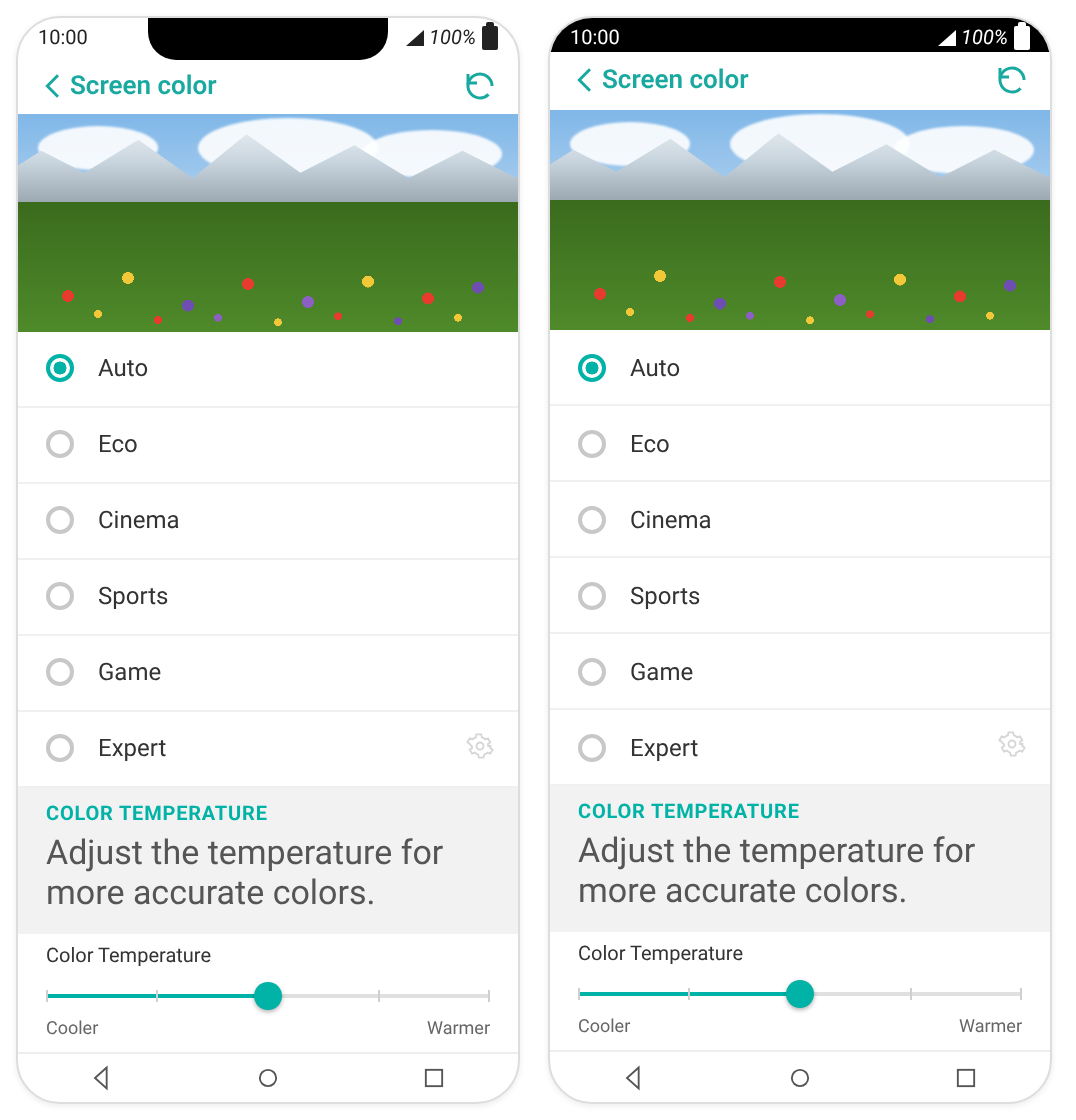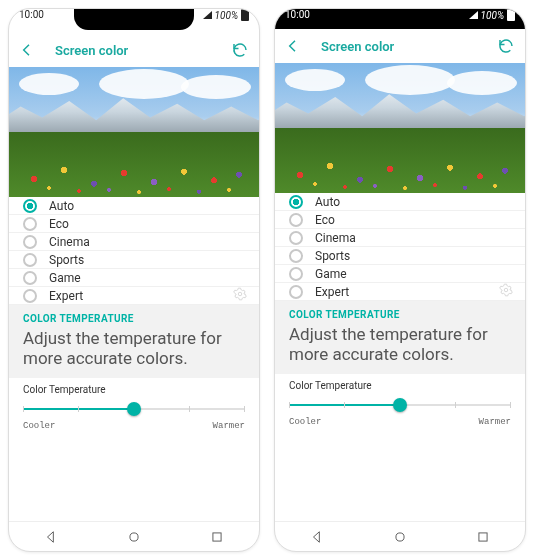--- a/index.html
+++ b/index.html
@@ -6,21 +6,21 @@
   html, body { width: 538px; height: 560px; background: #ffffff; font-family: -apple-system, "Segoe UI", Roboto, Arial, sans-serif; }
   .stage { display: flex; gap: 14px; padding: 8px; }
   .phone {
     width: 252px; height: 544px;
     border: 1px solid #ddd; border-radius: 22px;
     background: #fff; position: relative; overflow: hidden;
     display: flex; flex-direction: column;
     box-shadow: 0 1px 3px rgba(0,0,0,0.08);
   }
   
-  .status { height: 20px; display: flex; align-items: flex-start; justify-content: space-between; padding: 0 10px; font-size: 10px; color: #222; }
+  .status { height: 20px; display: flex; align-items: center; justify-content: space-between; padding: 0 10px; font-size: 10px; color: #222; }
   .status .right { display: flex; align-items: center; gap: 3px; font-style: italic; }
   .tri { width:0;height:0;border-left:9px solid transparent;border-bottom:8px solid #222; }
   .batt { width: 8px; height: 12px; background:#222; border-radius:1px; position:relative; }
   .batt::before { content:""; position:absolute; top:-2px; left:2px; width:4px; height:2px; background:#222; border-radius:1px 1px 0 0;}
   
   .notch-phone .status { position: relative; height: 24px; }
   .notch {
     position:absolute; top:-1px; left:50%; transform:translateX(-50%);
     width: 120px; height: 22px; background:#000;
     border-bottom-left-radius: 14px; border-bottom-right-radius: 14px;
@@ -32,21 +32,21 @@
     height: 20px; background:#000; position:relative;
   }
   .pill-phone .pill .status {
     position:absolute; inset:0; color:#fff;
   }
   .pill-phone .pill .tri { border-bottom-color:#fff; }
   .pill-phone .pill .batt { background:#fff; }
   .pill-phone .pill .batt::before { background:#fff; }
   
   .appbar { height: 34px; display:flex; align-items:center; justify-content:space-between; padding:0 10px; }
-  .appbar-left { display:flex; align-items:center; gap:20px; }
+  .appbar-left { display:flex; align-items:center; gap:0; }
   .appbar-title { font-size: 13px; font-weight:600; color:#1aa9a0; }
   .back-arrow svg, .reset-btn svg { display:block; }
   
   .hero { height: 130px; position:relative; overflow:hidden; }
   .sky { position:absolute; inset:0; background: linear-gradient(#7fb7e8 0%, #a9cdee 38%, #d2e3f3 48%); }
   .cloud { position:absolute; background:#fff; border-radius:50%; opacity:0.9; filter: blur(0.5px); }
   .c1{width:60px;height:22px;top:6px;left:10px;}
   .c2{width:90px;height:30px;top:2px;left:90px;}
   .c3{width:70px;height:24px;top:8px;right:8px;}
   .mtn { position:absolute; bottom:52px; left:-10px; right:-10px; height:55px;
@@ -69,37 +69,37 @@
       radial-gradient(circle 2px at 16% 85%, #f2c738 98%, transparent),
       radial-gradient(circle 2px at 28% 90%, #e63b2e 98%, transparent),
       radial-gradient(circle 2px at 40% 88%, #8b5fc4 98%, transparent),
       radial-gradient(circle 2px at 52% 92%, #f2c738 98%, transparent),
       radial-gradient(circle 2px at 64% 87%, #e63b2e 98%, transparent),
       radial-gradient(circle 2px at 76% 91%, #6e4fb1 98%, transparent),
       radial-gradient(circle 2px at 88% 88%, #f2c738 98%, transparent);
   }
   
   .list { flex:0 0 auto; }
-  .row { display:flex; align-items:center; gap:12px; height:18px; padding:0 14px; border-bottom:1px solid #f0f0f0; font-size:12px; color:#333; position:relative;}
+  .row { display:flex; align-items:center; gap:12px; height:38px; padding:0 14px; border-bottom:1px solid #f0f0f0; font-size:12px; color:#333; position:relative;}
   .radio { width:14px; height:14px; border:2px solid #c8c8c8; border-radius:50%; flex:none; }
   .radio.sel { border-color:#00b3a6; background: radial-gradient(circle,#00b3a6 0 45%, transparent 47%); }
   .gear { position:absolute; right:12px; color:#d6d6d6; }
   
   .section { background:#f2f2f2; padding:8px 14px 10px; }
   .section-title { font-size:10px; font-weight:700; letter-spacing:0.4px; color:#00b3a6; margin-bottom:4px; }
   .section-desc { font-size:17px; color:#555; }
   .temp { padding:6px 14px 6px; }
   .temp-label { font-size:10px; color:#333; margin-bottom:6px; }
   .slider { position:relative; height:16px; }
   .track { position:absolute; left:0; right:0; top:50%; height:2px; background:#e0e0e0; transform:translateY(-50%); }
   .track-fill { position:absolute; left:0; top:50%; height:2px; background:#00b3a6; transform:translateY(-50%); }
   .ticks { position:absolute; left:0; right:0; top:50%; transform:translateY(-50%); display:flex; justify-content:space-between; }
   .tick { width:1px; height:6px; background:#d0d0d0; }
   .thumb { position:absolute; top:50%; width:14px; height:14px; background:#00b3a6; border-radius:50%; transform:translate(-50%,-50%); box-shadow:0 1px 2px rgba(0,0,0,0.3); }
-  .ends { display:flex; justify-content:space-between; font-size:9px; color:#666; margin-top:4px;font-family:Liberation Mono, monospace; }
+  .ends { display:flex; justify-content:space-between; font-size:9px; color:#666; margin-top:4px; }
   
   .nav { margin-top:auto; height:30px; display:flex; align-items:center; justify-content:space-around; border-top:1px solid #eee; }
   .nav svg { display:block; }
 </style>
 </head>
 <body>
 
 <div class="stage">
 
   <div class="phone notch-phone">

